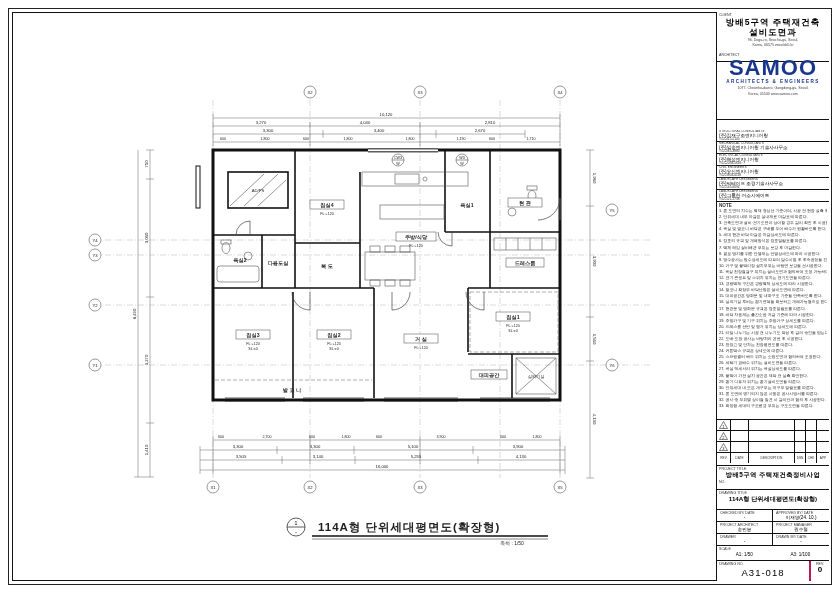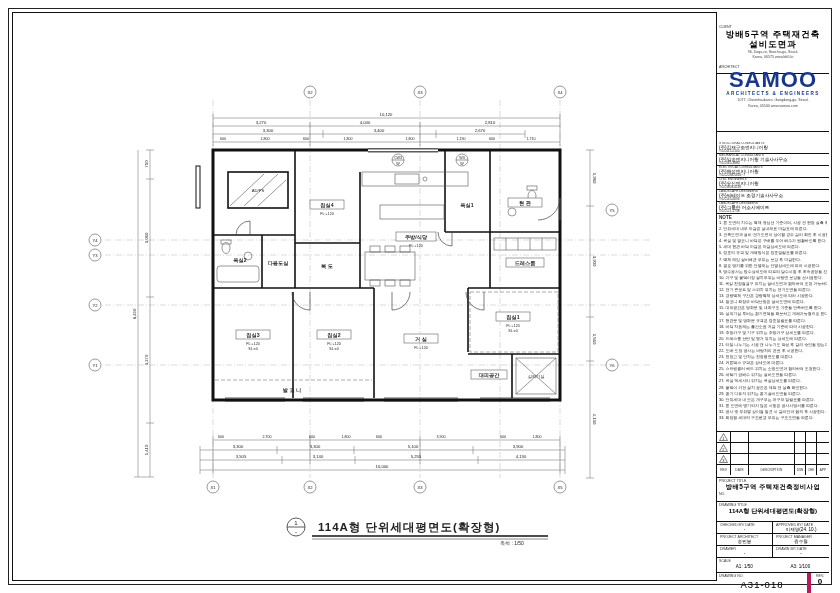--- a/index.html
+++ b/index.html
@@ -5,21 +5,21 @@
   html,body{margin:0;padding:0;background:#e8e8e8;}
   .page{position:relative;width:840px;height:593px;background:#ffffff;font-family:"Liberation Sans",sans-serif;overflow:hidden;}
   .frame-outer{position:absolute;left:8px;top:8px;width:822px;height:575px;border:1px solid #222;}
   .frame-inner{position:absolute;left:12px;top:12px;width:814px;height:567px;border:1.6px solid #111;}
   svg text{fill:#222;}
   .t3{font-size:3.6px;} .t4{font-size:4.2px;} .t5{font-size:5px;} .t6{font-size:6px;}
   .roomlab{font-size:5.2px;font-weight:bold;}
   .plan-title{font-size:11.5px;font-weight:bold;letter-spacing:1px;}
   
   .titlebar{position:absolute;left:716px;top:12px;width:112px;height:569px;background:#fff;border-left:1.6px solid #111;box-sizing:border-box;}
-  .tb-block{position:absolute;left:0;width:112px;border-bottom:1px solid #111;box-sizing:border-box;overflow:hidden;margin-top:12px;}
+  .tb-block{position:absolute;left:0;width:112px;border-bottom:1px solid #111;box-sizing:border-box;overflow:hidden;}
   .tb-label{font-size:3.6px;color:#333;padding:1px 2px 0 2px;text-transform:uppercase;}
   .client-name{font-size:8.5px;font-weight:bold;text-align:center;line-height:10px;letter-spacing:1px;}
   .client-addr{font-size:3.6px;color:#444;text-align:center;margin-top:1px;line-height:4.2px;}
   .samoo{font-size:22px;font-weight:bold;letter-spacing:1px;text-align:center;line-height:22px;font-family:"Liberation Sans",sans-serif;}
   .samoo-sub{font-size:4.6px;font-weight:bold;letter-spacing:1.4px;text-align:center;}
   .arch-addr{font-size:3.6px;color:#444;text-align:center;margin-top:2px;line-height:4.2px;}
   .cons-item{border-bottom:1px solid #111;padding:0 2px;height:11px;}
   .cons-item:last-child{border-bottom:none;}
   .cons-role{font-size:3.2px;color:#333;line-height:3.6px;text-transform:uppercase;}
   .cons-name{font-size:4.6px;line-height:4.8px;}
@@ -33,21 +33,21 @@
   .rc2{width:18px;} .rc3{width:46px;} .rc4{width:11px;} .rc5{width:11px;} .rc6{flex:1;}
   .rev-head{font-size:3.2px;color:#333;display:flex;align-items:center;justify-content:center;}
   .proj-title{font-size:6.4px;font-weight:bold;text-align:center;line-height:8px;letter-spacing:0.4px;}
   .dwg-title{font-size:6.2px;font-weight:bold;text-align:center;line-height:8px;}
   .sign-grid{display:grid;grid-template-columns:56px 56px;}
   .sign-cell{border-right:1px solid #111;border-bottom:1px solid #111;box-sizing:border-box;height:12px;padding:0 1px;}
   .sign-cell:nth-child(2n){border-right:none;}
   .sign-val{font-size:4.6px;text-align:center;line-height:5px;}
   .scale-vals{display:flex;justify-content:space-around;font-size:4.6px;margin-top:1px;}
   .dwgno-wrap{display:flex;height:100%;}
-  .dwgno-main{flex:1;border-right:4px solid #be185d;box-sizing:border-box;}
+  .dwgno-main{flex:1;border-right:2px solid #be185d;box-sizing:border-box;}
   .dwgno-val{font-size:9.5px;text-align:center;letter-spacing:1px;margin-top:1px;}
   .dwgno-rev{width:18px;text-align:center;}
   .rev-val{font-size:8px;font-weight:bold;line-height:8px;}
   .tri{width:9px;height:8px;}
 </style>
 </head>
 <body>
 
 <div class="page">
   <div class="frame-outer"></div>

